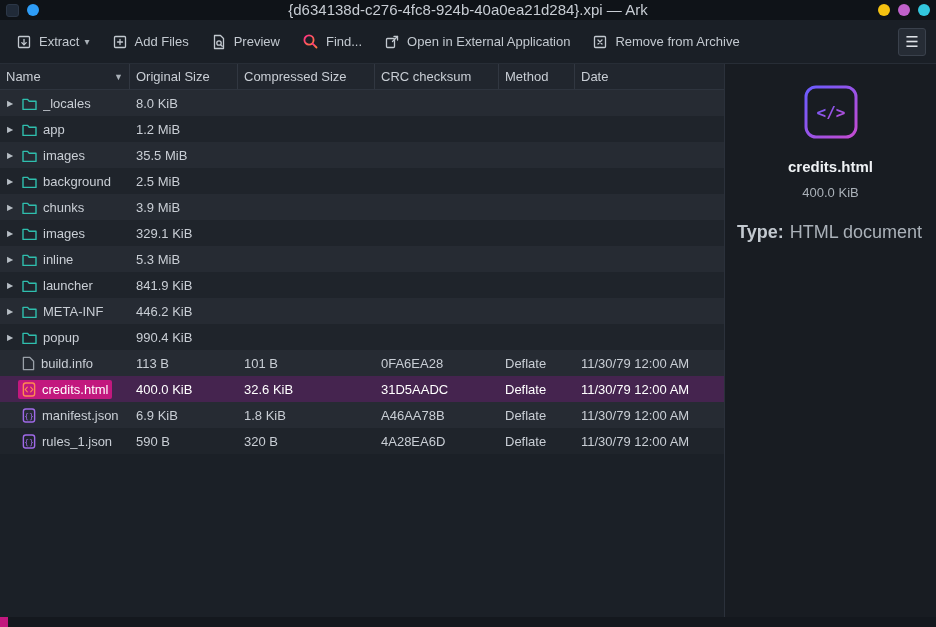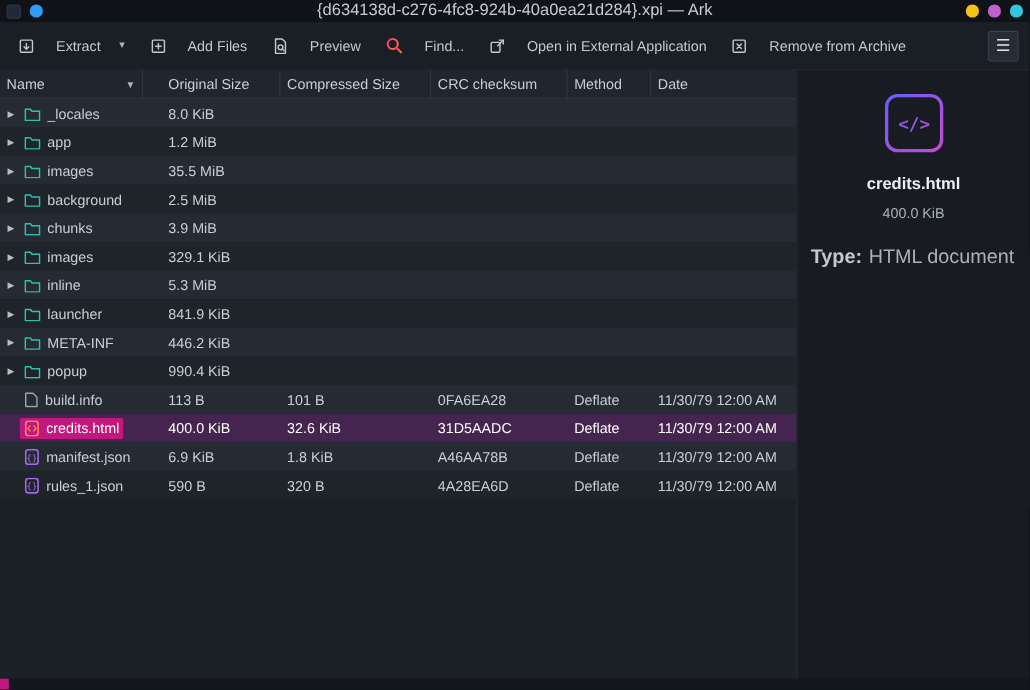--- a/index.html
+++ b/index.html
@@ -14,34 +14,34 @@
   .blue-dot { width:12px; height:12px; border-radius:50%; background:#2e9df7; }
   .title-text { position:absolute; left:0; right:0; text-align:center; color:#c7ccd3; font-size:15px; line-height:20px; }
   .window-controls { margin-left:auto; display:flex; align-items:center; gap:8px; padding-right:6px; z-index:2; }
   .wc-dot { width:12px; height:12px; border-radius:50%; }
   .wc-min { background:#f5c211; }
   .wc-max { background:#c061cb; }
   .wc-close { background:#33c7de; }
 
   
   .toolbar { height:44px; background:#1a1f26; display:flex; align-items:center; padding:0 6px; gap:2px; border-bottom:1px solid #272d36; flex:0 0 auto; }
-  .tb { display:flex; align-items:center; gap:19px; background:transparent; border:none; color:#c3c9d0; font-size:13px; font-family:inherit; padding:7px 10px; border-radius:3px; cursor:pointer; }
+  .tb { display:flex; align-items:center; gap:7px; background:transparent; border:none; color:#c3c9d0; font-size:13px; font-family:inherit; padding:7px 10px; border-radius:3px; cursor:pointer; }
   .tbi { display:flex; align-items:center; }
   .caret { font-size:10px; color:#aab1b8; margin-left:-2px; }
   .tb-spacer { flex:1; }
   .hamburger { width:28px; height:28px; background:#262c35; border:1px solid #3a414c; border-radius:3px; color:#dfe3e8; font-size:15px; line-height:1; cursor:pointer; display:flex; align-items:center; justify-content:center; margin-right:4px; }
 
   
   .content { flex:1; display:flex; min-height:0; }
   .file-view { width:725px; flex:0 0 auto; display:flex; flex-direction:column; background:#1b2027; border-right:1px solid #2b313b; }
 
   .table-header { height:26px; display:flex; background:#21262e; border-bottom:1px solid #2e343e; flex:0 0 auto; }
   .hcell { display:flex; align-items:center; padding:0 6px; color:#c9ced5; font-size:13px; border-right:1px solid #313741; }
   .col-name   { width:130px; flex:0 0 auto; }
-  .col-osize  { width:108px; flex:0 0 auto;margin-left:17px; }
+  .col-osize  { width:108px; flex:0 0 auto; }
   .col-csize  { width:137px; flex:0 0 auto; }
   .col-crc    { width:124px; flex:0 0 auto; }
   .col-method { width:76px;  flex:0 0 auto; }
   .col-date   { flex:1; border-right:none; }
   .hcell.col-name { justify-content:space-between; }
   .sort-arrow { font-size:9px; color:#aab1b8; }
 
   .table-body { flex:1; overflow:hidden; }
   .row { height:26px; display:flex; align-items:center; font-size:13px; color:#c9ced5; cursor:default; }
   .row.even { background:#262b33; }

